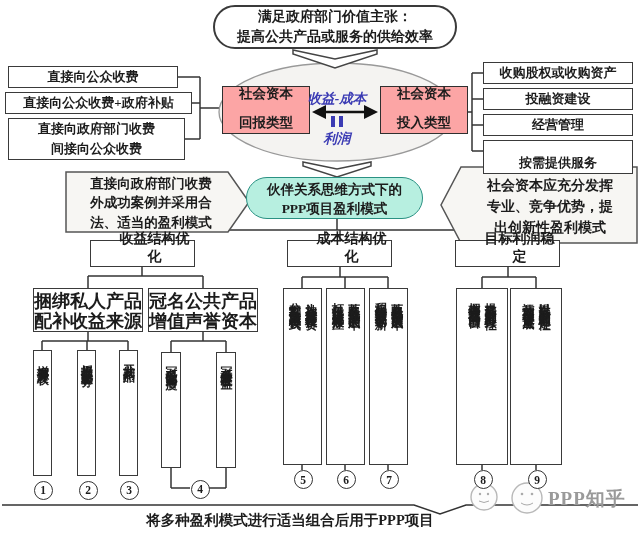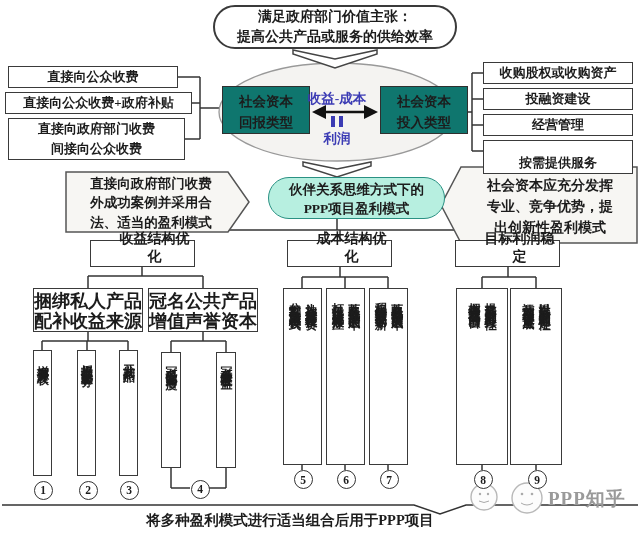--- a/index.html
+++ b/index.html
@@ -8,33 +8,33 @@
   svg.layer{position:absolute;left:0;top:0;z-index:1;}
   .bx{position:absolute;z-index:2;box-sizing:border-box;background:#fff;border:1.5px solid #3a3a3a;
       display:flex;flex-direction:column;align-items:center;justify-content:flex-end;
       font-weight:bold;text-align:center;}
   .noborder{border:none;background:transparent;}
   .ln{line-height:20px;font-size:13px;white-space:nowrap;}
   .topbox{border-radius:22px;border-width:2px;}
   .topbox .ln{font-size:14px;}
   .stadium{border-radius:21px;background:#b7efe0;border-color:#2a9183;}
   .stadium .ln{font-size:13.5px;line-height:19px;}
-  .cyan{background:#0f766e;border-color:#2f2f2f;}
+  .cyan{background:#fca5a5;border-color:#2f2f2f;gap:8px;}
   .cyan .ln{font-size:13.5px;line-height:21px;}
   .note .ln{font-size:13.5px;line-height:19.3px;}
   .note2 .ln{font-size:14px;line-height:21px;}
   .hdr{font-size:14px;padding-left:24px;}
   .sub .ln{font-size:18px;line-height:20px;}
   .vbox{flex-direction:row;gap:3px;align-items:flex-start;justify-content:center;padding-top:4px;}
   .vtext{writing-mode:vertical-rl;text-orientation:upright;font-size:12px;letter-spacing:1.5px;
          line-height:1.1;font-weight:bold;}
   .num{position:absolute;z-index:2;width:17px;height:17px;border:1.3px solid #333;border-radius:50%;
        background:#fff;display:flex;align-items:center;justify-content:center;
        font-size:11.5px;font-weight:bold;}
-  .formula{position:absolute;z-index:2;font-weight:bold;color:#3b3bb4;text-align:center;}
+  .formula{position:absolute;z-index:2;font-weight:bold;color:#3b3bb4;text-align:center;font-style:italic;}
   .eqbars{position:absolute;z-index:2;display:flex;gap:3.5px;}
   .eqbars i{display:block;width:4px;height:11px;background:#3b3bb4;}
   .concl{font-size:14.5px;font-weight:bold;}
   .wm{position:absolute;z-index:3;color:#9a9a9a;font-size:19px;font-weight:bold;letter-spacing:1px;}
 </style>
 </head>
 <body>
 
 <div class="canvas">
 
@@ -166,21 +166,21 @@
       <i></i>
       <i></i>
     </div>
   <div class="formula" style="left:315px;top:130px;width:44px;font-size:13.5px">利润</div>
 
   <div class="bx noborder note" style="left:70px;top:174px;width:162px;height:58px">
     <div class="ln">直接向政府部门收费</div>
     <div class="ln">外成功案例并采用合</div>
     <div class="ln">法、适当的盈利模式</div>
   </div>
-  <div class="bx stadium" style="left:268px;top:177px;width:177px;height:42px">
+  <div class="bx stadium" style="left:246px;top:177px;width:177px;height:42px">
     <div class="ln">伙伴关系思维方式下的</div>
     <div class="ln">PPP项目盈利模式</div>
   </div>
   <div class="bx noborder note2" style="left:468px;top:172px;width:164px;height:66px">
     <div class="ln">社会资本应充分发挥</div>
     <div class="ln">专业、竞争优势，提</div>
     <div class="ln">出创新性盈利模式</div>
   </div>
 
   <div class="bx hdr" style="left:90px;top:240px;width:105px;height:27px">收益结构优化</div>

